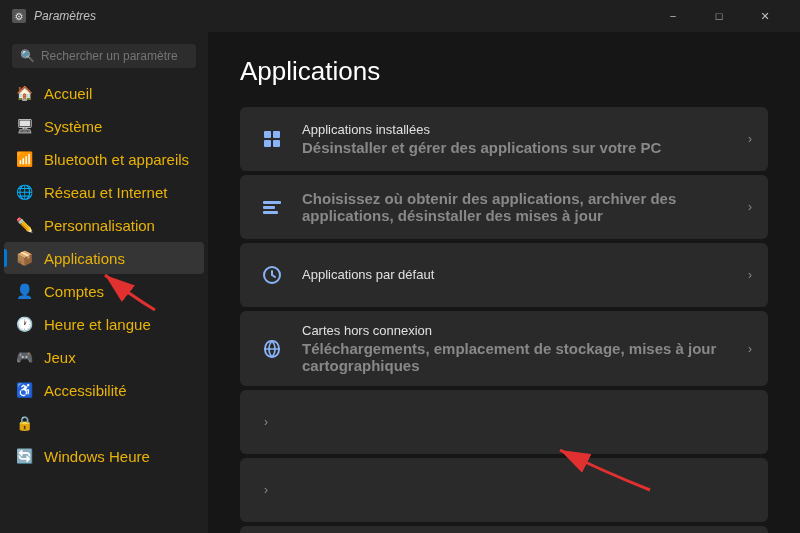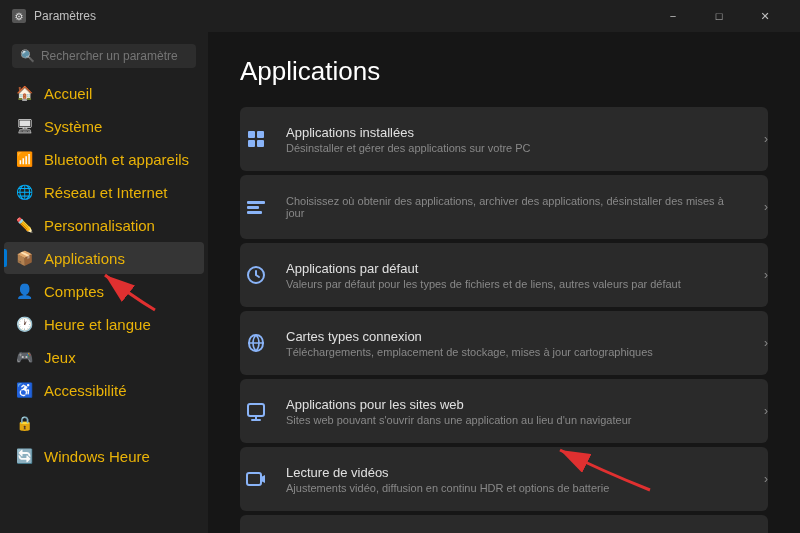--- a/index.html
+++ b/index.html
@@ -33,20 +33,21 @@
       background: #555;
       border-radius: 2px;
       display: flex;
       align-items: center;
       justify-content: center;
       font-size: 10px;
     }
     .title-bar-title {
       font-size: 12px;
       color: #c0c0c0;
+      font-style: italic;
     }
     .title-bar-controls {
       display: flex;
       gap: 0;
     }
     .title-bar-btn {
       width: 46px;
       height: 32px;
       display: flex;
       align-items: center;
@@ -157,21 +158,21 @@
       display: flex;
       flex-direction: column;
       gap: 4px;
     }
 
     .settings-item {
       display: flex;
       align-items: center;
       background: #2a2a2a;
       border-radius: 6px;
-      padding: 12px 0;
+      padding: 12px 16px;
       cursor: pointer;
       justify-content: space-between;
       min-height: 64px;
       gap: 20px;
     }
 
     .settings-item-left {
       display: flex;
       align-items: center;
       gap: 14px;
@@ -187,23 +188,24 @@
     }
 
     .settings-item-text {}
     .settings-item-title {
       font-size: 13px;
       color: #e0e0e0;
       font-weight: 400;
       margin-bottom: 2px;
     }
     .settings-item-desc {
-      font-size: 11px;
+      font-size: 15px;
       color: #888;
       max-width: 520px;
+      font-weight: bold;
     }
 
     .chevron {
       color: #888;
       font-size: 12px;
       margin-left: 8px;
     }
 
     
     svg { display: block; }
@@ -318,68 +320,43 @@
         <div class="settings-item">
       <div class="settings-item-left">
         <div class="settings-item-icon">
           <svg width="22" height="22" viewBox="0 0 22 22" fill="none">
                 <circle cx="11" cy="11" r="8" stroke="#8ab4f8" stroke-width="2"></circle>
                 <path d="M11 7v4l3 2" stroke="#8ab4f8" stroke-width="2" stroke-linecap="round"></path>
               </svg>
         </div>
         <div class="settings-item-text">
           <div class="settings-item-title">Applications par défaut</div>
-          <div class="settings-item-desc">Valeurs par défaut pour les types de fichiers et de liens, autres valeurs par défaut</div>
         </div>
       </div>
       <span class="chevron">›</span>
     </div>
         <div class="settings-item">
       <div class="settings-item-left">
         <div class="settings-item-icon">
           <svg width="22" height="22" viewBox="0 0 22 22" fill="none">
                 <path d="M11 3C7 3 4 6 4 11s3 8 7 8 7-3 7-8-3-8-7-8z" stroke="#8ab4f8" stroke-width="2"></path>
                 <path d="M3 11h16M11 3c-2 2-3 5-3 8s1 6 3 8M11 3c2 2 3 5 3 8s-1 6-3 8" stroke="#8ab4f8" stroke-width="1.5"></path>
               </svg>
         </div>
         <div class="settings-item-text">
-          <div class="settings-item-title">Cartes types connexion</div>
+          <div class="settings-item-title">Cartes hors connexion</div>
           <div class="settings-item-desc">Téléchargements, emplacement de stockage, mises à jour cartographiques</div>
         </div>
       </div>
       <span class="chevron">›</span>
     </div>
         <div class="settings-item">
-      <div class="settings-item-left">
-        <div class="settings-item-icon">
-          <svg width="22" height="22" viewBox="0 0 22 22" fill="none">
-                <rect x="3" y="4" width="16" height="12" rx="2" stroke="#8ab4f8" stroke-width="2"></rect>
-                <path d="M7 20h8M11 16v4" stroke="#8ab4f8" stroke-width="2" stroke-linecap="round"></path>
-              </svg>
-        </div>
-        <div class="settings-item-text">
-          <div class="settings-item-title">Applications pour les sites web</div>
-          <div class="settings-item-desc">Sites web pouvant s'ouvrir dans une application au lieu d'un navigateur</div>
-        </div>
-      </div>
-      <span class="chevron">›</span>
-    </div>
-        <div class="settings-item">
-      <div class="settings-item-left">
-        <div class="settings-item-icon">
-          <svg width="22" height="22" viewBox="0 0 22 22" fill="none">
-                <rect x="2" y="5" width="14" height="12" rx="2" stroke="#8ab4f8" stroke-width="2"></rect>
-                <path d="M16 9l4-2v8l-4-2V9z" fill="#8ab4f8"></path>
-              </svg>
-        </div>
-        <div class="settings-item-text">
-          <div class="settings-item-title">Lecture de vidéos</div>
-          <div class="settings-item-desc">Ajustements vidéo, diffusion en continu HDR et options de batterie</div>
-        </div>
-      </div>
+      <span class="chevron">›</span>
+    </div>
+        <div class="settings-item">
       <span class="chevron">›</span>
     </div>
         <div class="settings-item">
       <div class="settings-item-left">
         <div class="settings-item-icon">
           
         </div>
 
       </div>
 

